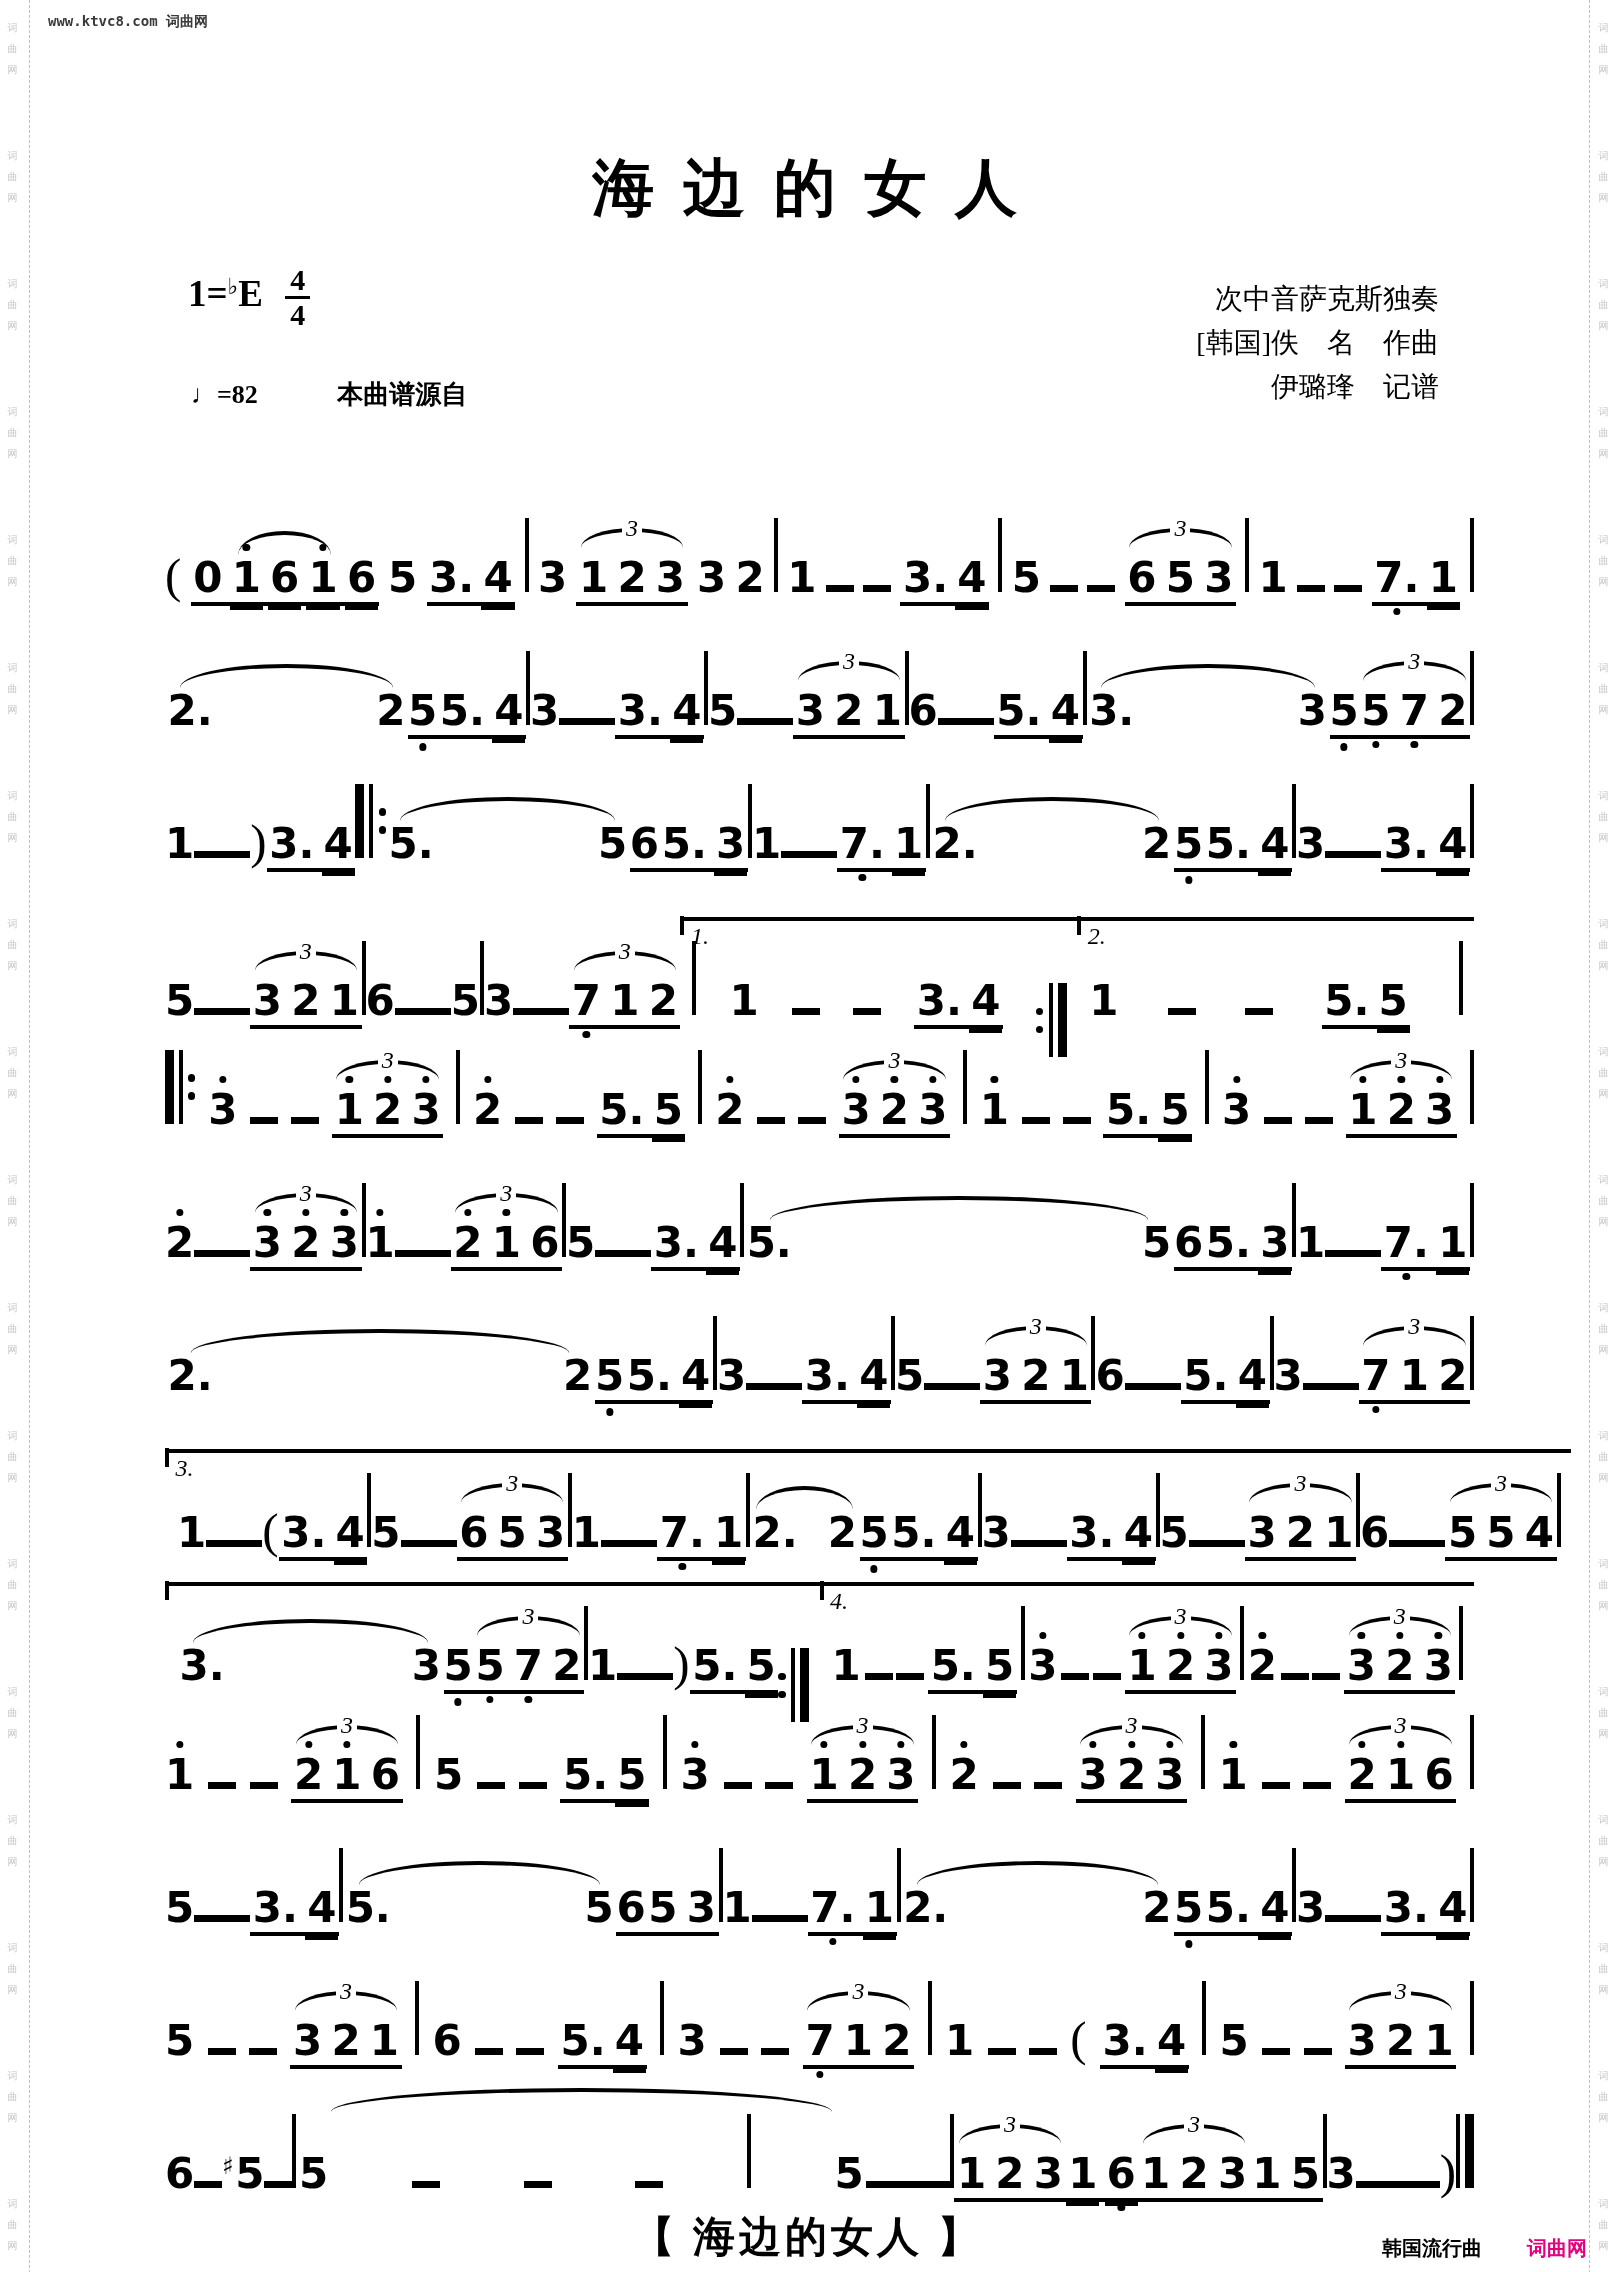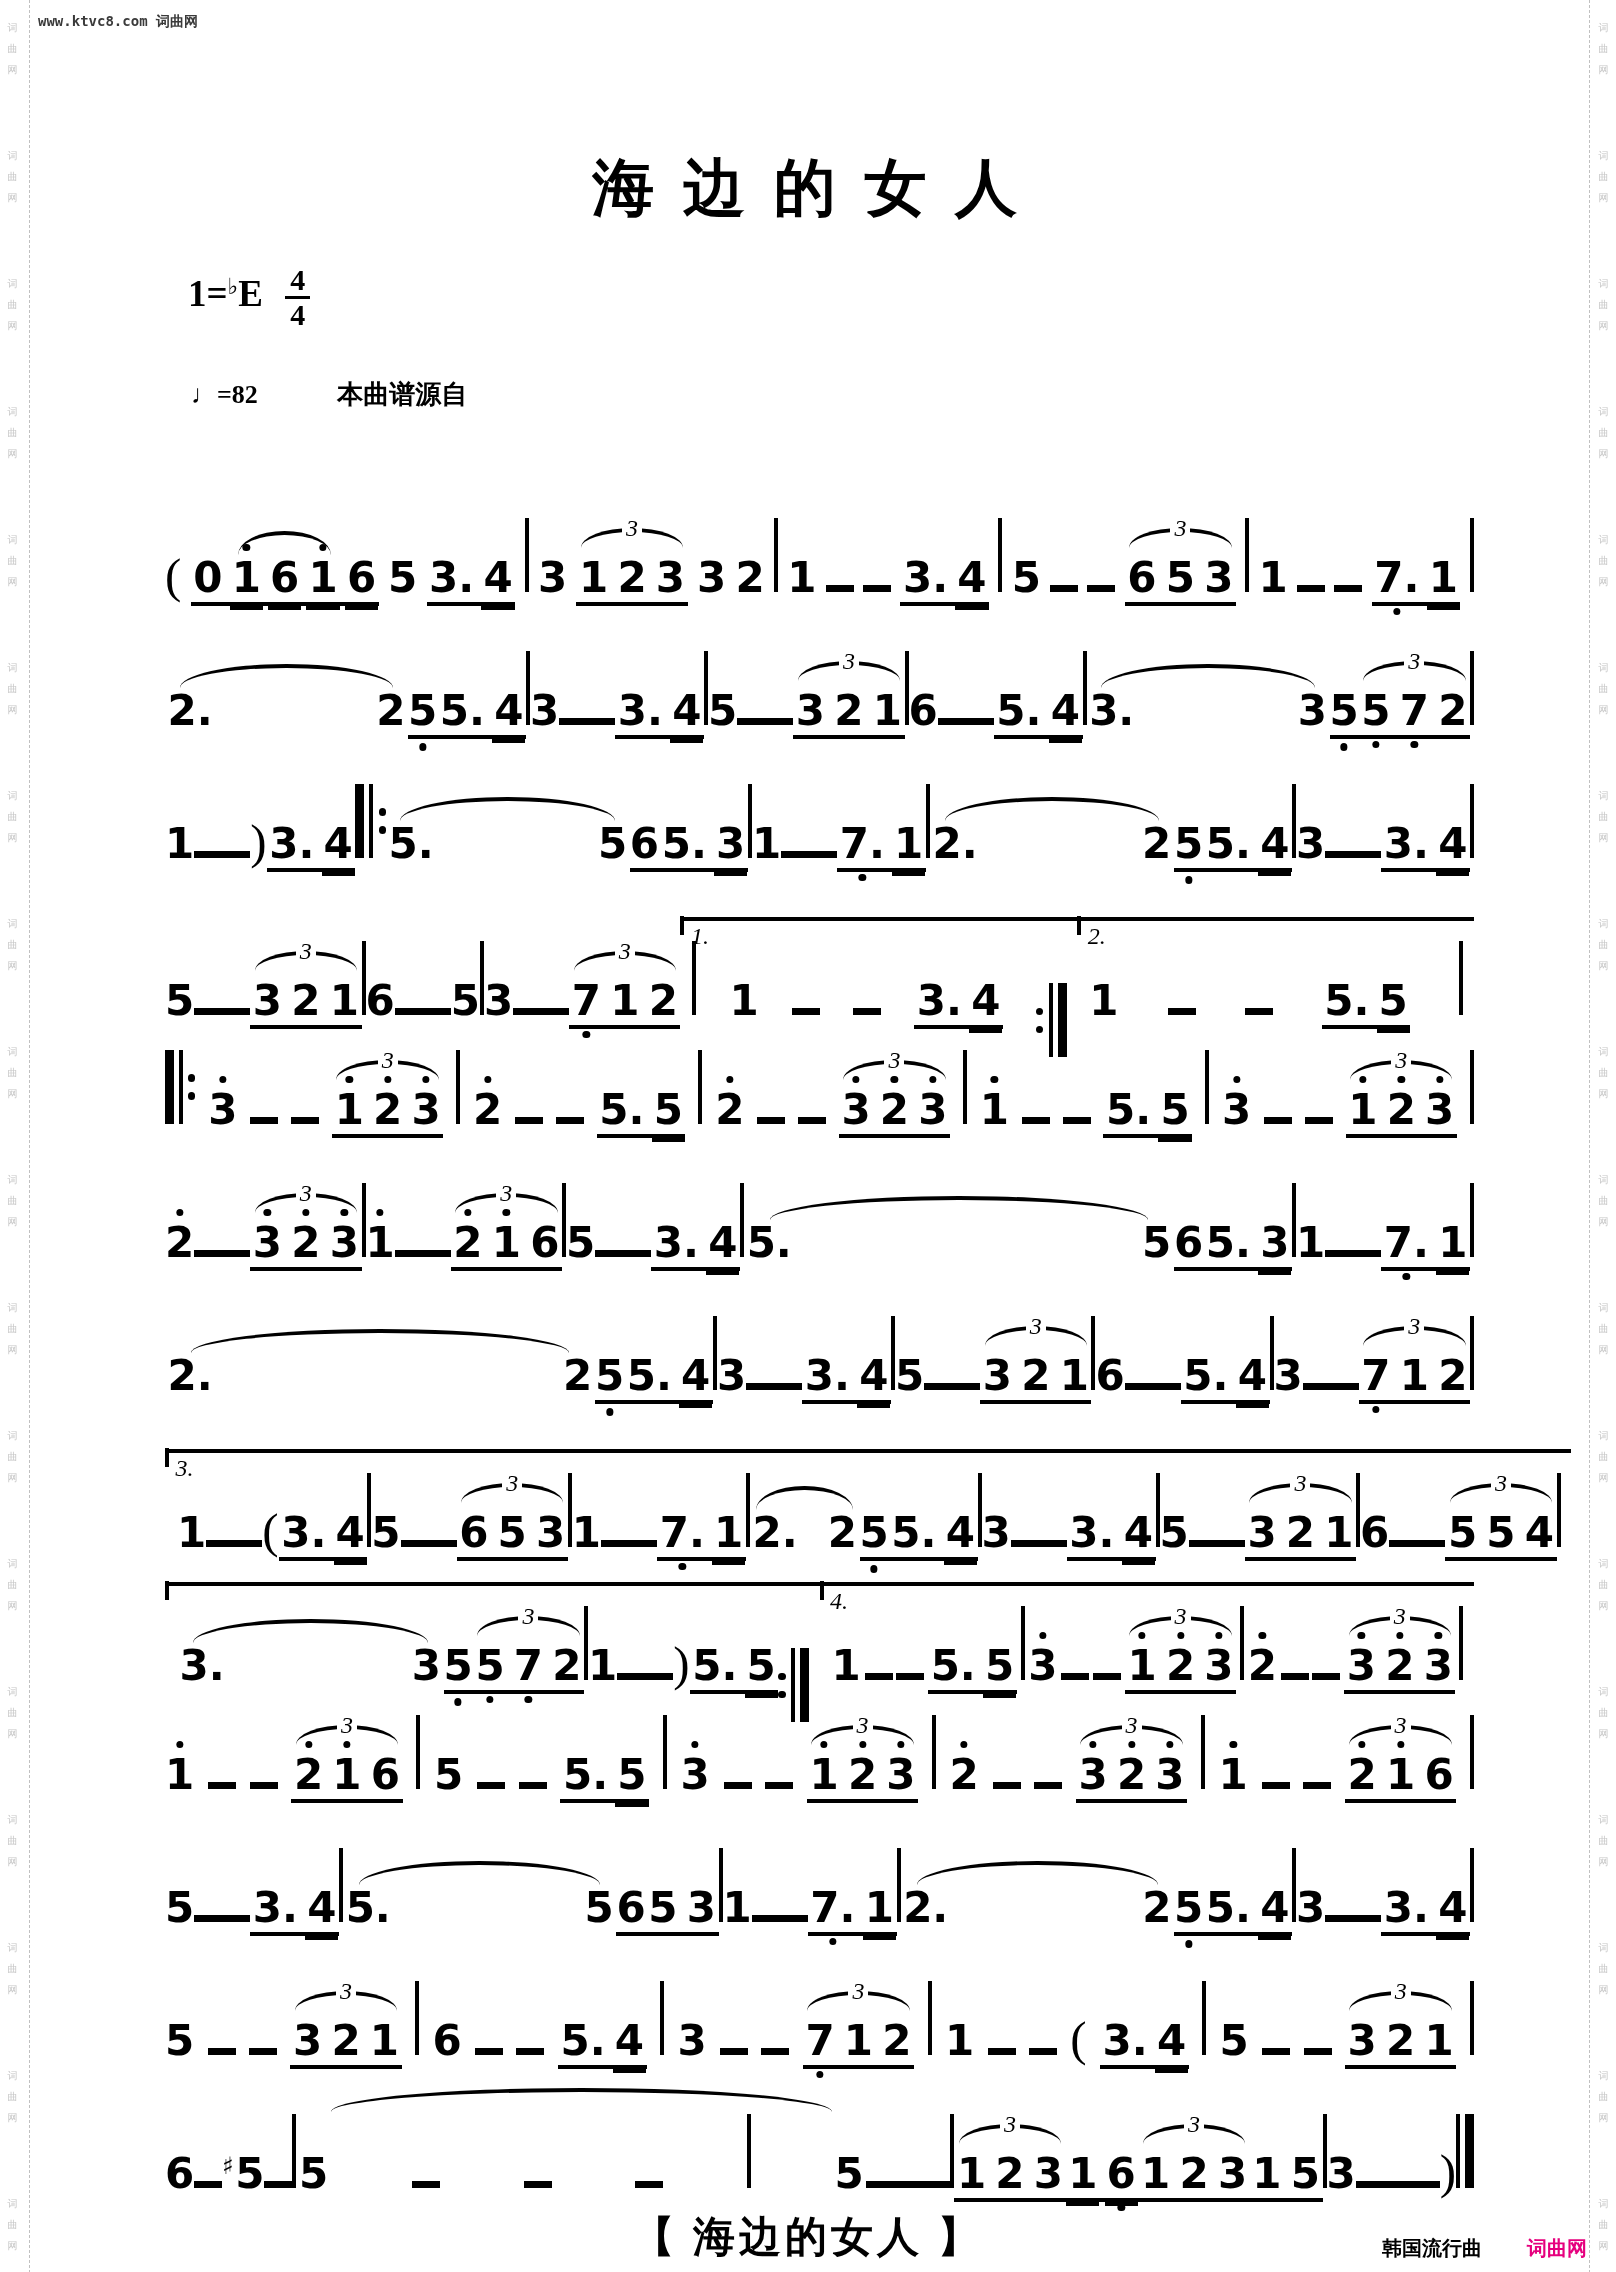--- a/index.html
+++ b/index.html
@@ -8,21 +8,21 @@
 
   
   .rail{position:absolute;top:0;bottom:0;width:22.4px;display:flex;flex-direction:column;
         justify-content:space-between;padding:17px 0;box-sizing:border-box;
         color:#c6c6c6;font-size:10px;line-height:2.1;text-align:center;}
   .rail.left{left:1.3px}.rail.right{right:1.3px}
   .rail .grp{white-space:pre;}
   .dash-rule{position:absolute;top:0;bottom:0;border-left:1.3px dashed #c0c0c0;}
   .dash-rule.left{left:29px}.dash-rule.right{right:26px}
 
-  .wm-top{position:absolute;left:38px;top:13px;font-family:"DejaVu Sans Mono",monospace;
+  .wm-top{position:absolute;left:48px;top:13px;font-family:"DejaVu Sans Mono",monospace;
           font-weight:bold;font-size:14px;color:#3a3a3a;}
 
   
   .title{position:absolute;top:146px;left:0;width:100%;text-align:center;
          font-family:"Liberation Serif","DejaVu Serif",serif;font-weight:bold;
          font-size:62px;letter-spacing:6.6px;}
   .keytime{position:absolute;left:188px;top:264px;display:flex;align-items:flex-start;gap:22px;
            font-family:"Liberation Serif","DejaVu Serif",serif;font-weight:bold;}
   .keysig{font-size:37px;line-height:1;padding-top:10.6px;}
   .keysig .flat{font-size:22.4px;position:relative;top:-12px;}
@@ -212,20 +212,25 @@
       <span class="num up">4</span>
       <span class="num">4</span>
     </span>
   </div>
 
   <div class="tempo">
     <span>♩=82</span>
     <span class="genre">本曲谱源自</span>
   </div>
 
+  <div class="credits">
+    <div>次中音萨克斯独奏</div>
+    <div>[韩国]佚　名　作曲</div>
+    <div>伊璐琒　记谱</div>
+  </div>
 
   <div class="score">
       <div class="line">
         <span class="paren">(</span>
         <span class="grp-beam">
           <span class="note">0</span>
           <span class="grp-slur">
             <i class="arc"></i>
             <span class="note">1<i class="da"></i><i class="u2"></i></span>
             <span class="note">6<i class="u2"></i></span>

